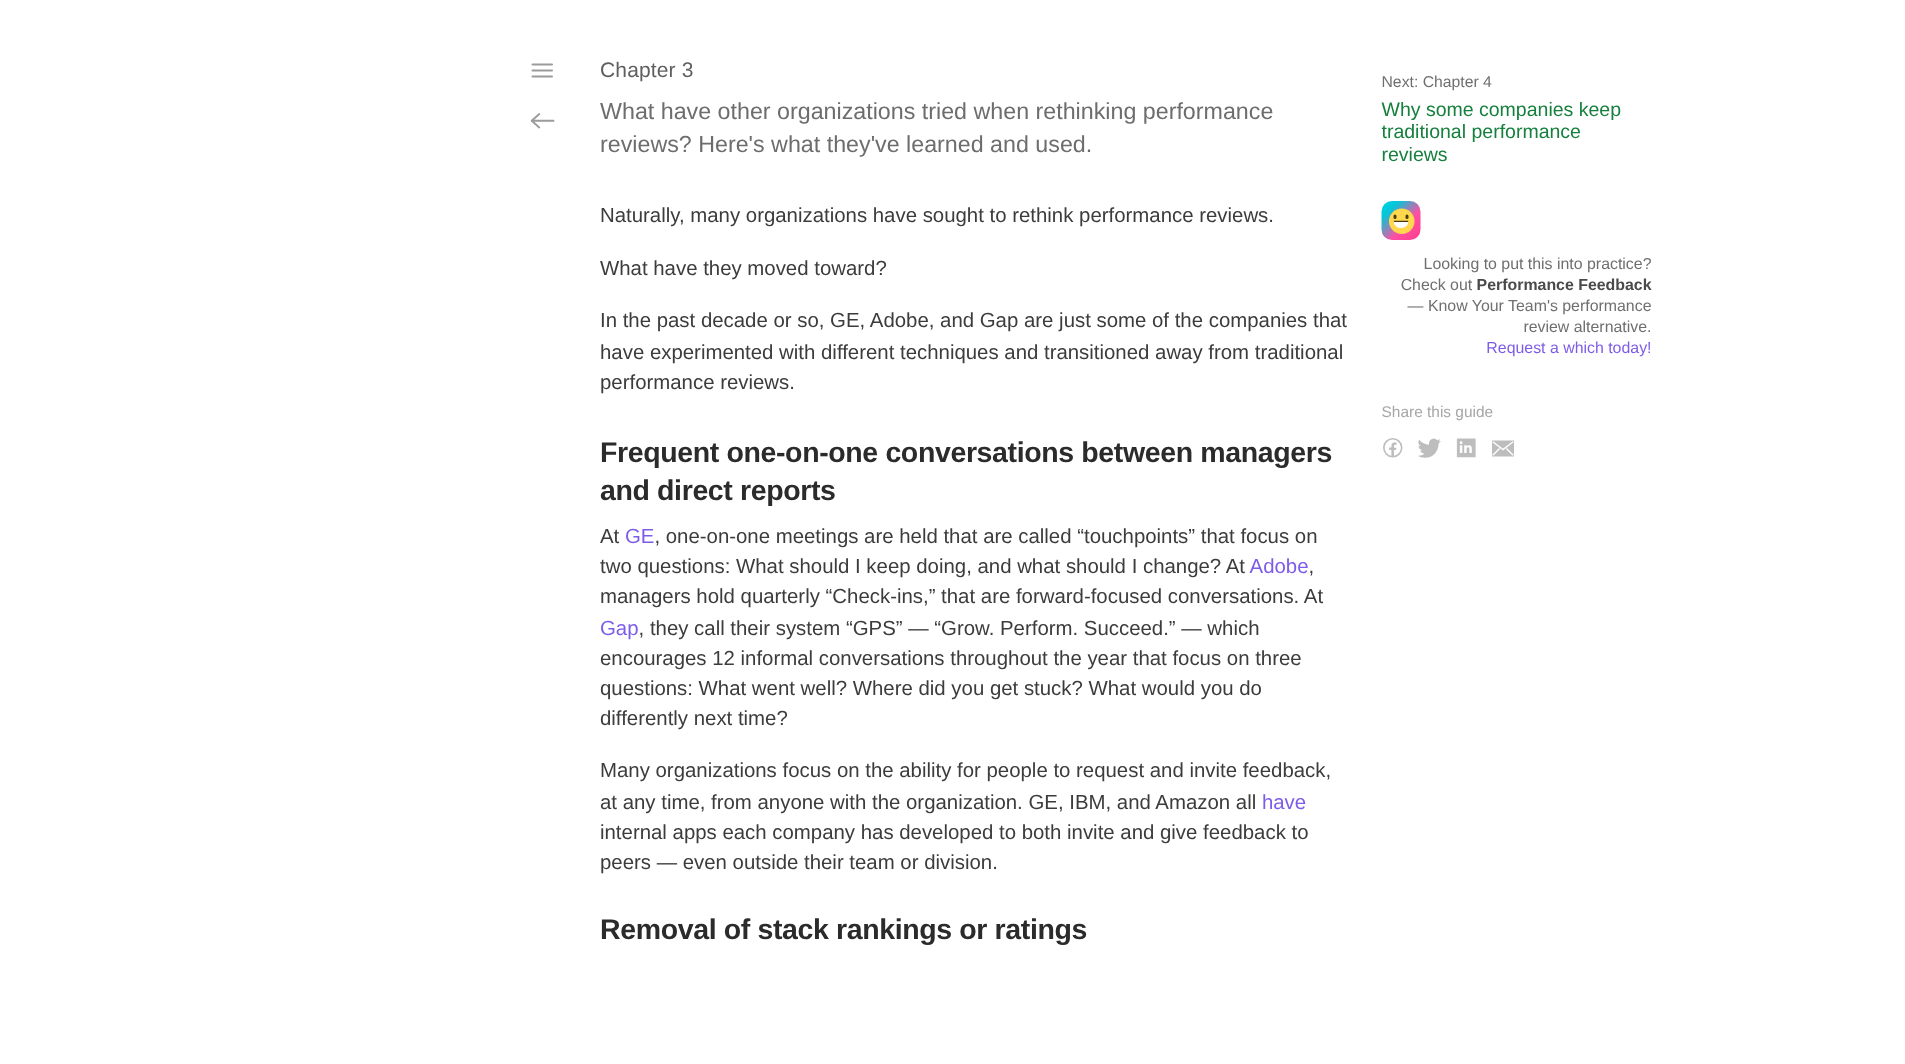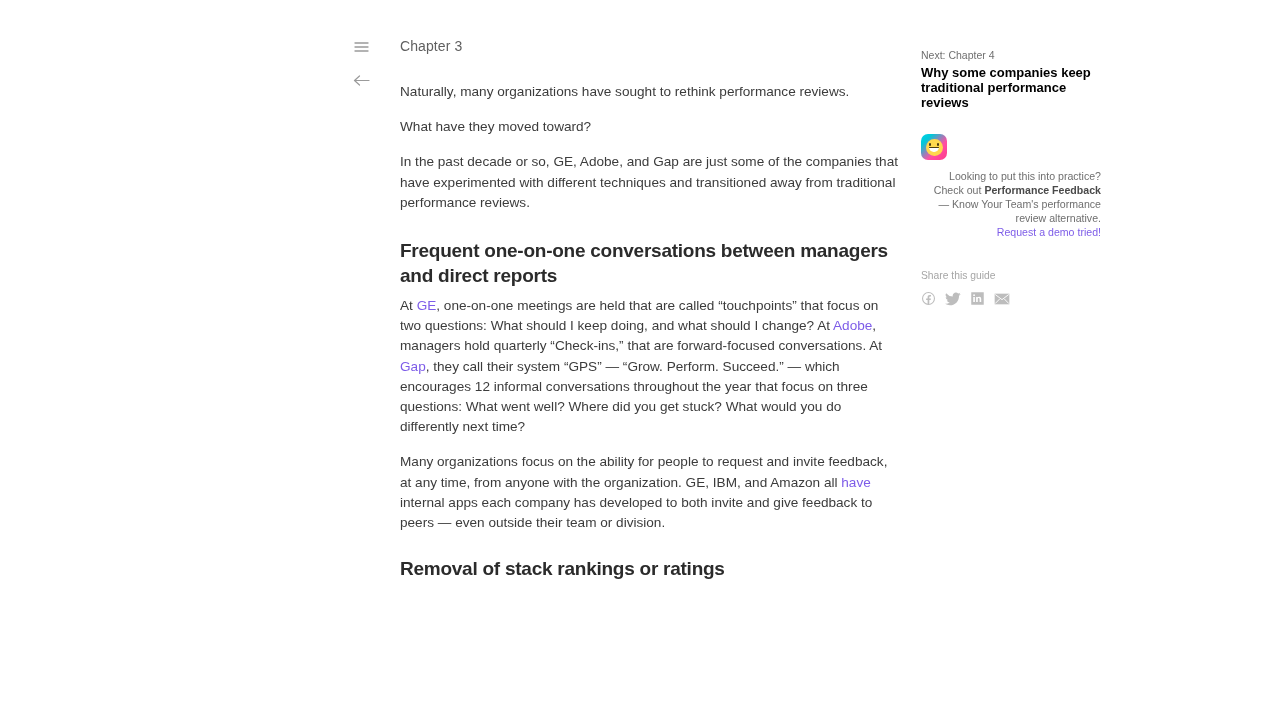--- a/index.html
+++ b/index.html
@@ -103,22 +103,22 @@
     width: 180px;
   }
   .next-label {
     font-size: 10.5px;
     line-height: 14px;
     color: #6f6f6f;
   }
   .next-title {
     font-size: 13px;
     line-height: 14.8px;
-    font-weight: 700;
-    color: #000000;
+    font-weight: 400;
+    color: #15803d;
     margin-top: 4px;
     cursor: pointer;
   }
 
   .promo { margin-top: 24px; text-align: right; }
   .app-icon {
     width: 26px;
     height: 26px;
     border-radius: 7px;
     background: linear-gradient(135deg, #00d2e8 0%, #00c8d8 22%, #ff4fa3 62%, #ff3d8b 100%);
@@ -212,20 +212,21 @@
         <polyline points="6.5,2 1.5,6.5 6.5,11"></polyline>
       </svg>
     </div>
   </div>
 
   <article class="article">
 
     <div class="chapter-label">Chapter 3</div>
 
 
+    <div class="subtitle">What have other organizations tried when rethinking performance reviews? Here's what they've learned and used.</div>
 
     <div class="body-copy">
 
       <p>Naturally, many organizations have sought to rethink performance reviews.</p>
       <p>What have they moved toward?</p>
       <p>In the past decade or so, GE, Adobe, and Gap are just some of the companies that have experimented with different techniques and transitioned away from traditional performance reviews.</p>
 
       <h2 class="section">Frequent one-on-one conversations between managers and direct reports</h2>
       <p><span>At </span><a class="inline-link" href="#">GE</a><span>, one-on-one meetings are held that are called “touchpoints” that focus on two questions: What should I keep doing, and what should I change? At </span><a class="inline-link" href="#">Adobe</a><span>, managers hold quarterly “Check-ins,” that are forward-focused conversations. At </span><a class="inline-link" href="#">Gap</a><span>, they call their system “GPS” — “Grow. Perform. Succeed.” — which encourages 12 informal conversations throughout the year that focus on three questions: What went well? Where did you get stuck? What would you do differently next time?</span></p>
 
@@ -247,21 +248,21 @@
       <div class="app-icon">
         <div class="face">
           <span class="eye l"></span>
           <span class="eye r"></span>
           <span class="mouth"></span>
         </div>
       </div>
 
       <div class="promo-text"><span>Looking to put this into practice? Check out </span><b>Performance Feedback</b><span> — Know Your Team's performance review alternative.</span></div>
 
-      <a class="promo-link" href="#">Request a demo tried!</a>
+      <a class="promo-link" href="#">Request a which today!</a>
     </div>
 
     <div class="share">
       <div class="share-label">Share this guide</div>
       <div class="share-icons">
 
         <a href="#" title="Facebook">
           <svg width="15" height="15" viewBox="0 0 24 24" fill="currentColor">
             <path d="M12 1.6A10.4 10.4 0 1 0 12 22.4 10.4 10.4 0 0 0 12 1.6zm0 1.7a8.7 8.7 0 0 1 1.3 17.3v-6.1h2.2l.4-2.6h-2.6V10.2c0-.75.37-1.48 1.55-1.48h1.14V6.5s-1.03-.18-2.02-.18c-2.06 0-3.41 1.25-3.41 3.52v1.99H8.2v2.6h2.35v6.14A8.7 8.7 0 0 1 12 3.3z"></path>
           </svg>

